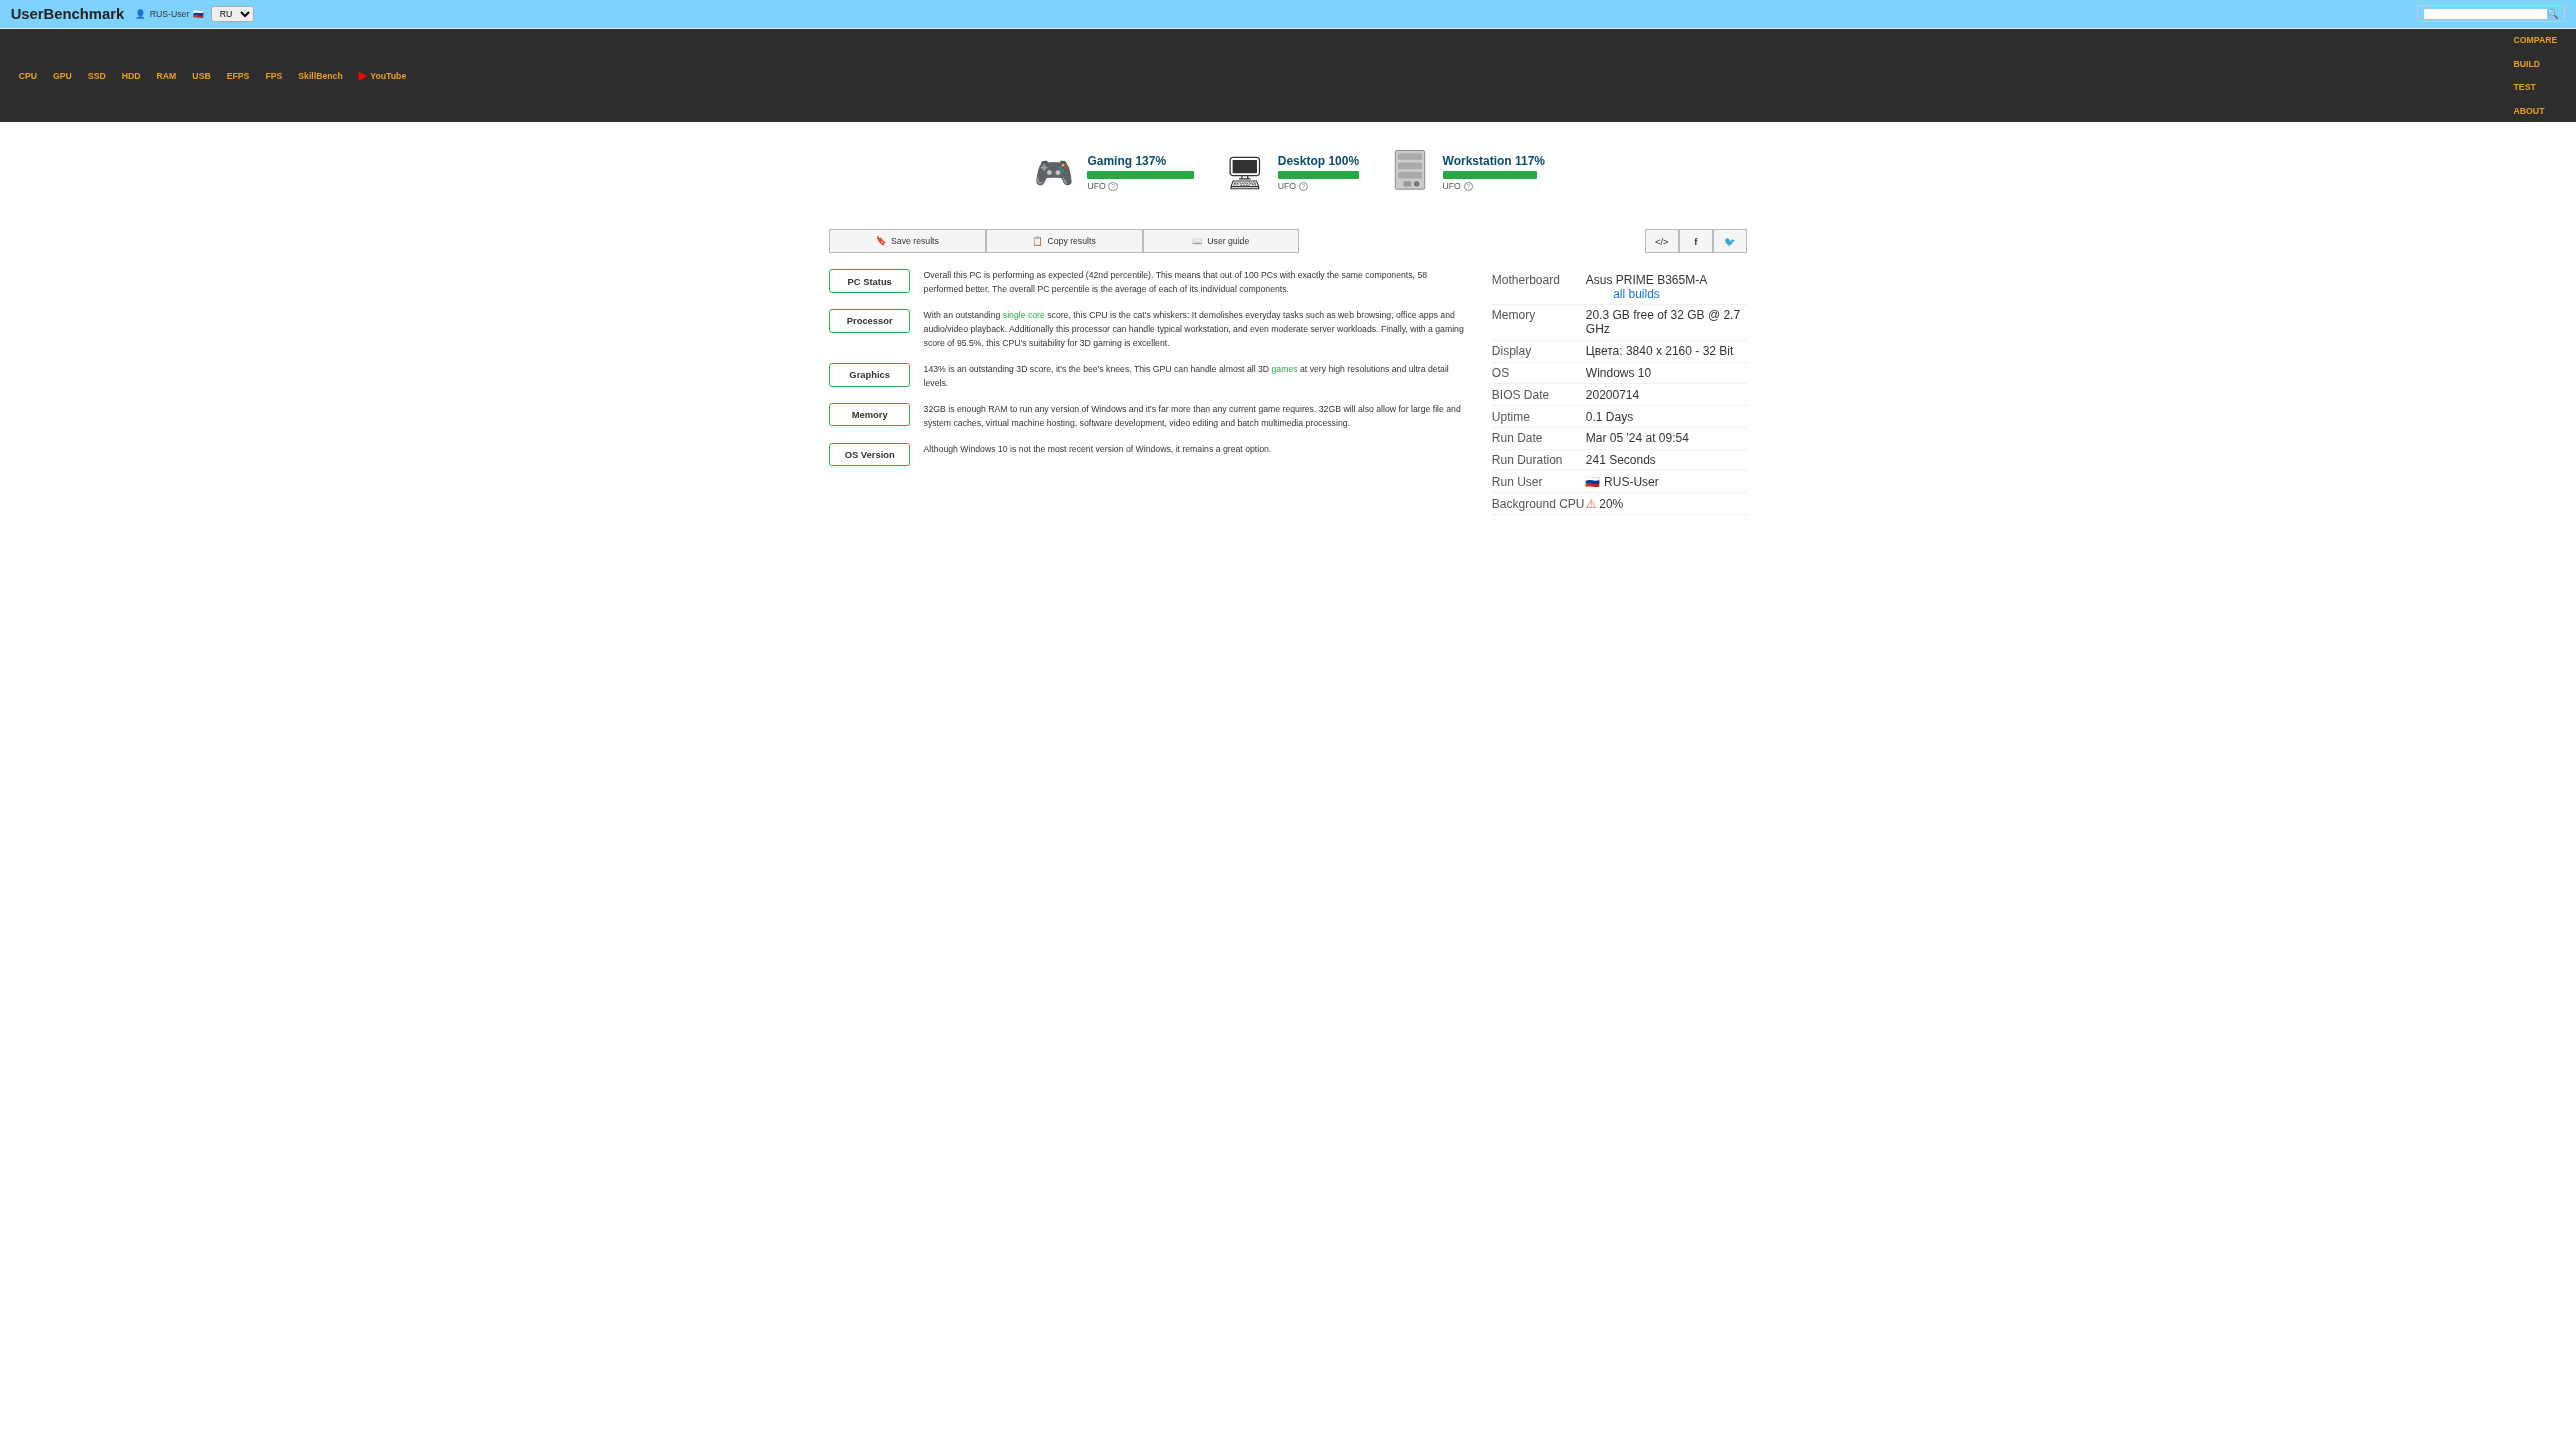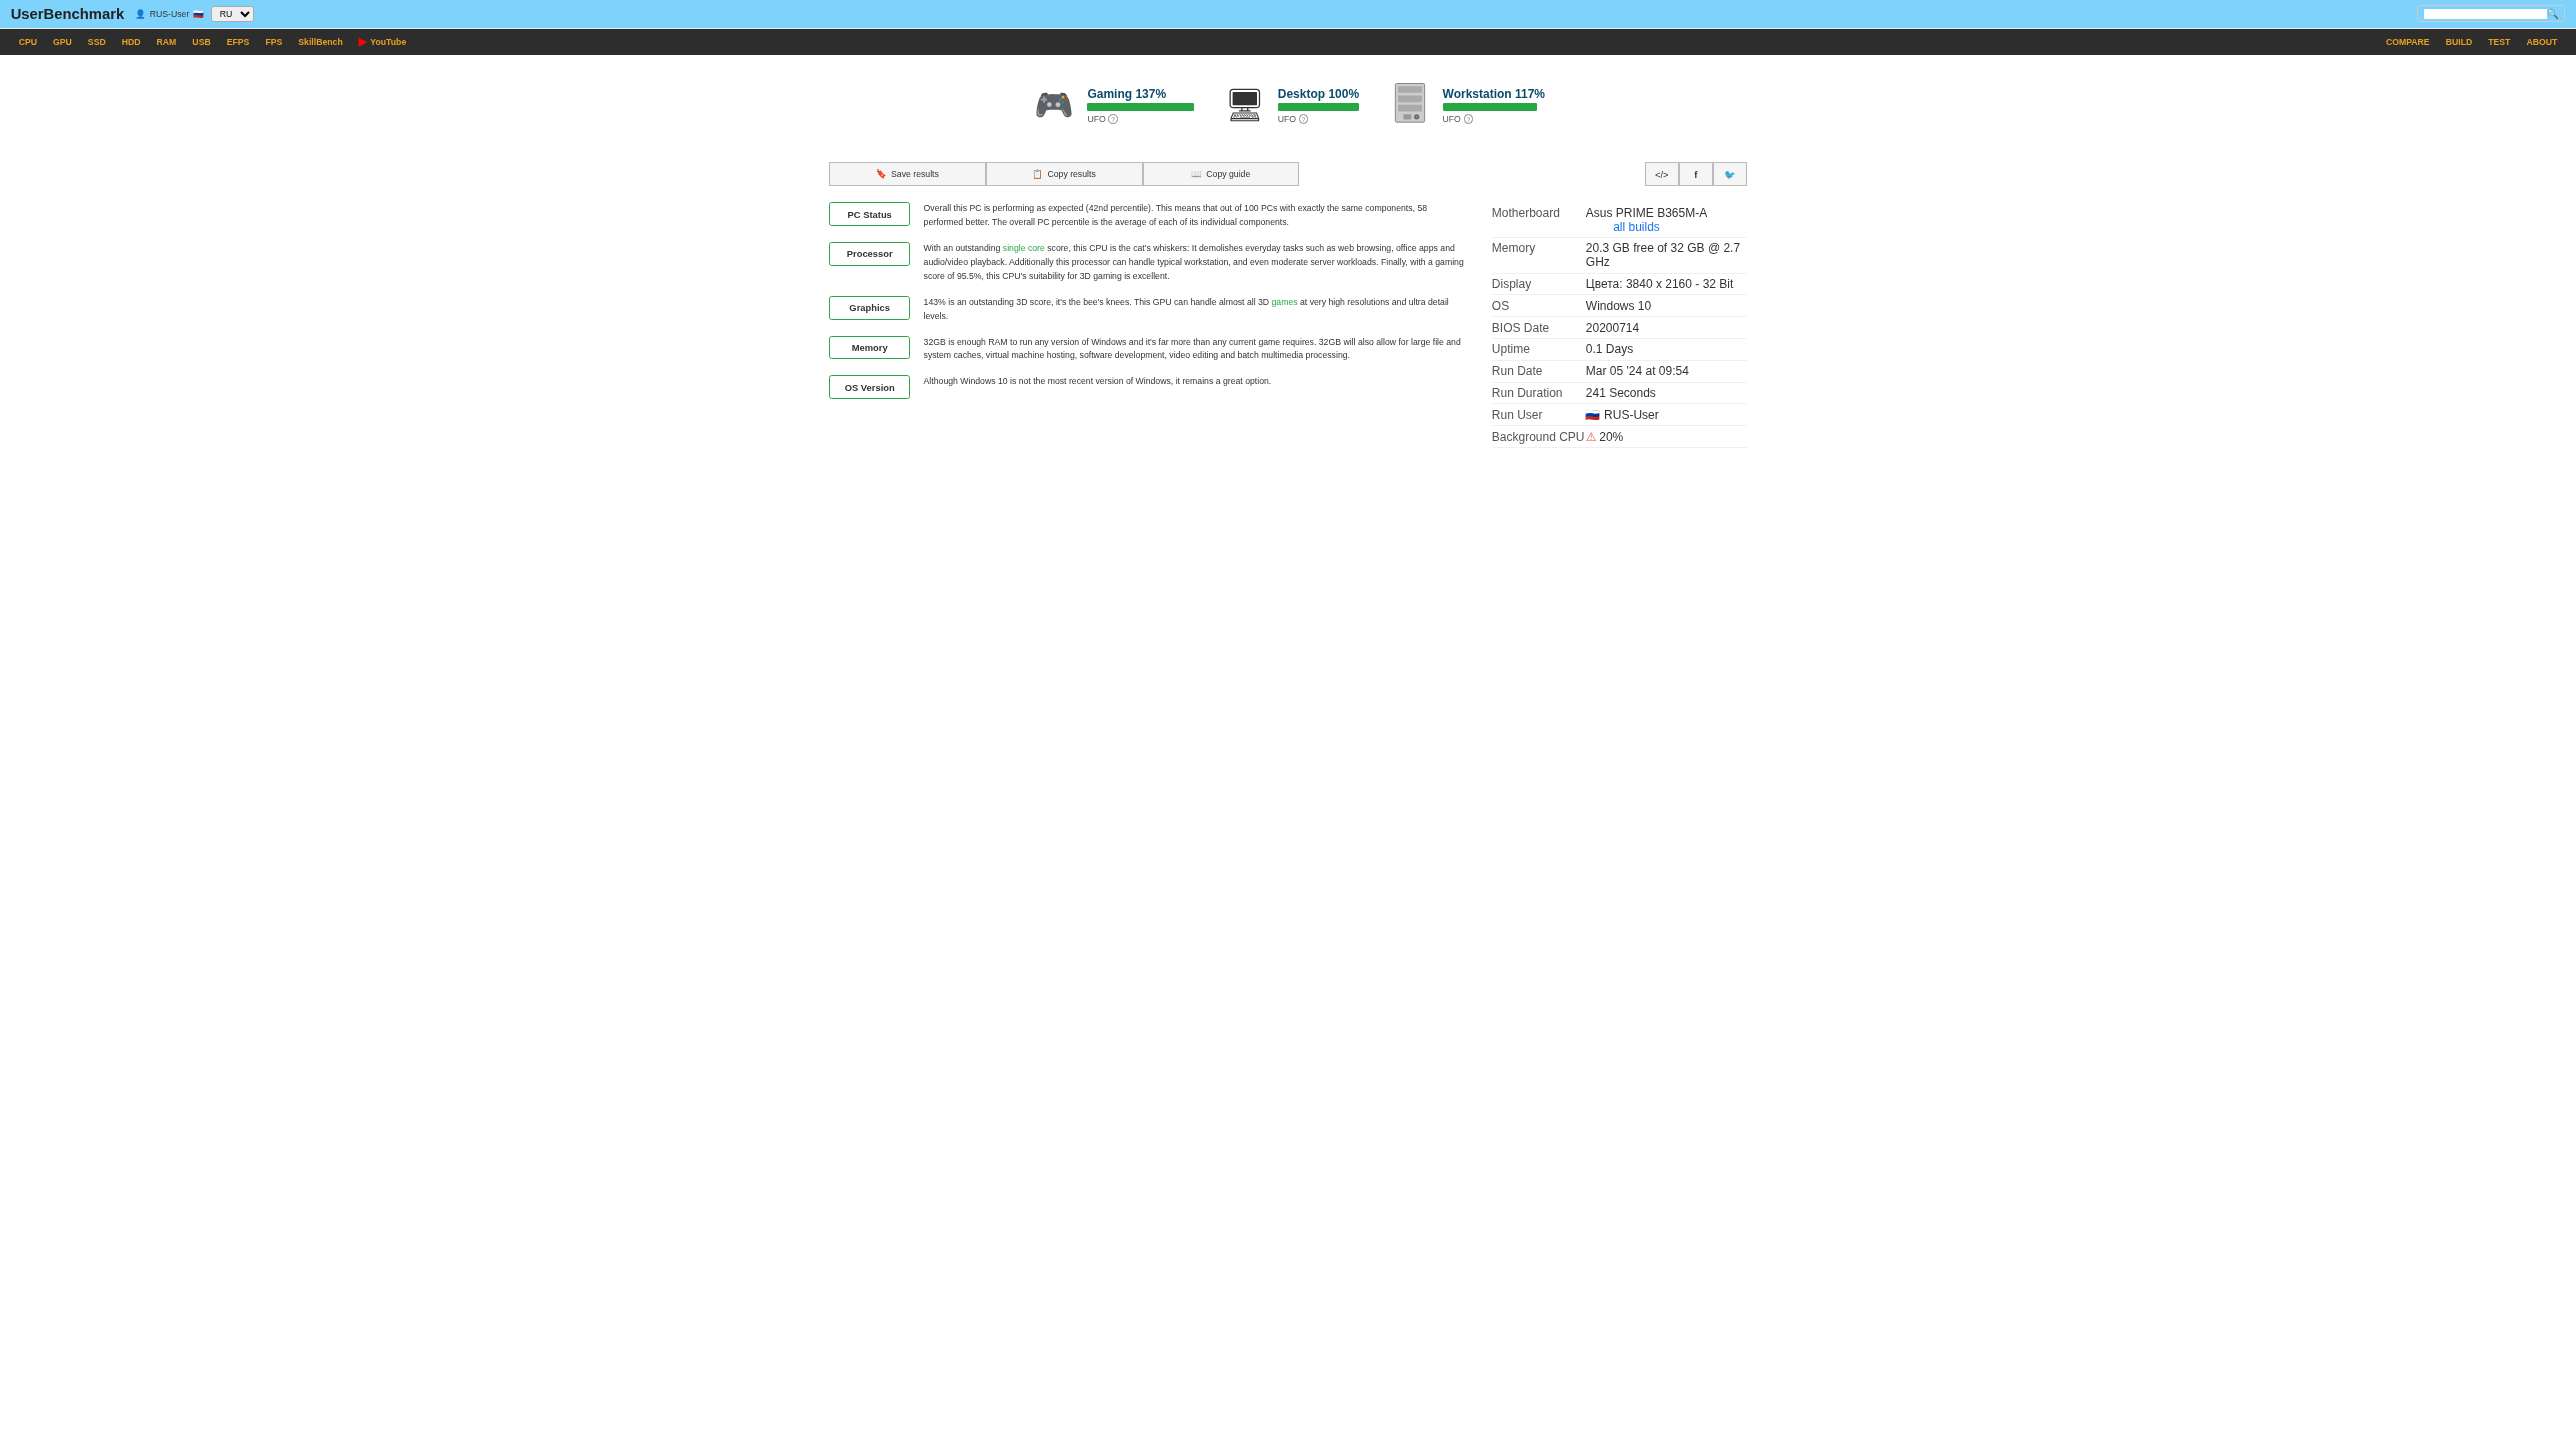--- a/index.html
+++ b/index.html
@@ -11,21 +11,21 @@
     #user-info { display: flex; align-items: center; gap: 4px; font-size: 8.7px; margin-right: 6.7px; }
     #lang-select { border: 0.7px solid #aaa; border-radius: 2.7px; padding: 1.3px 4px; font-size: 8.7px; }
     #search-container { margin-left: auto; display: flex; align-items: center; border: 0.7px solid #ccc; border-radius: 2.7px; padding: 2px 5.4px; width: 148px; }
     #search-input { border: none; outline: none; width: 100%; font-size: 8.7px; }
     #search-icon-btn { background: none; border: none; cursor: pointer; font-size: 9.4px; color: #555; }
 
     
     #nav { background: #2d2d2d; display: flex; align-items: center; padding: 0 10.7px; }
     .nav-item { color: #e8a020; font-weight: bold; font-size: 8.7px; padding: 6.7px 8px; cursor: pointer; text-decoration: none; }
     .nav-item.youtube { display: flex; align-items: center; gap: 3.4px; }
-    .nav-right { margin-left: auto; display: flex; }
+    .nav-right { margin-left: auto; display: flex; flex-direction: column; }
     .nav-right .nav-item { color: #e8a020; }
 
     
     #main { max-width: 939px; margin: 0 auto; padding: 13.4px 10.7px; }
 
     
     #score-cards { display: flex; gap: 27px; margin-bottom: 20px; align-items: flex-start; justify-content: center; padding: 13.4px 0; }
     .score-card { display: flex; align-items: center; gap: 9.4px; }
     .score-card-icon { width: 47px; height: 47px; display: flex; align-items: center; justify-content: center; }
     .score-card-info { display: flex; flex-direction: column; gap: 2.7px; }
@@ -162,21 +162,21 @@
       <button class="action-btn">
         <span>🔖</span>
         <span>Save results</span>
       </button>
       <button class="action-btn">
         <span>📋</span>
         <span>Copy results</span>
       </button>
       <button class="action-btn">
         <span>📖</span>
-        <span>Copy guide</span>
+        <span>User guide</span>
       </button>
     </div>
     <div style="display:flex; margin-left:auto;">
       <button class="share-btn">
         <span>&lt;/&gt;</span>
       </button>
       <button class="share-btn">
         <span style="font-weight:bold;">f</span>
       </button>
       <button class="share-btn">

